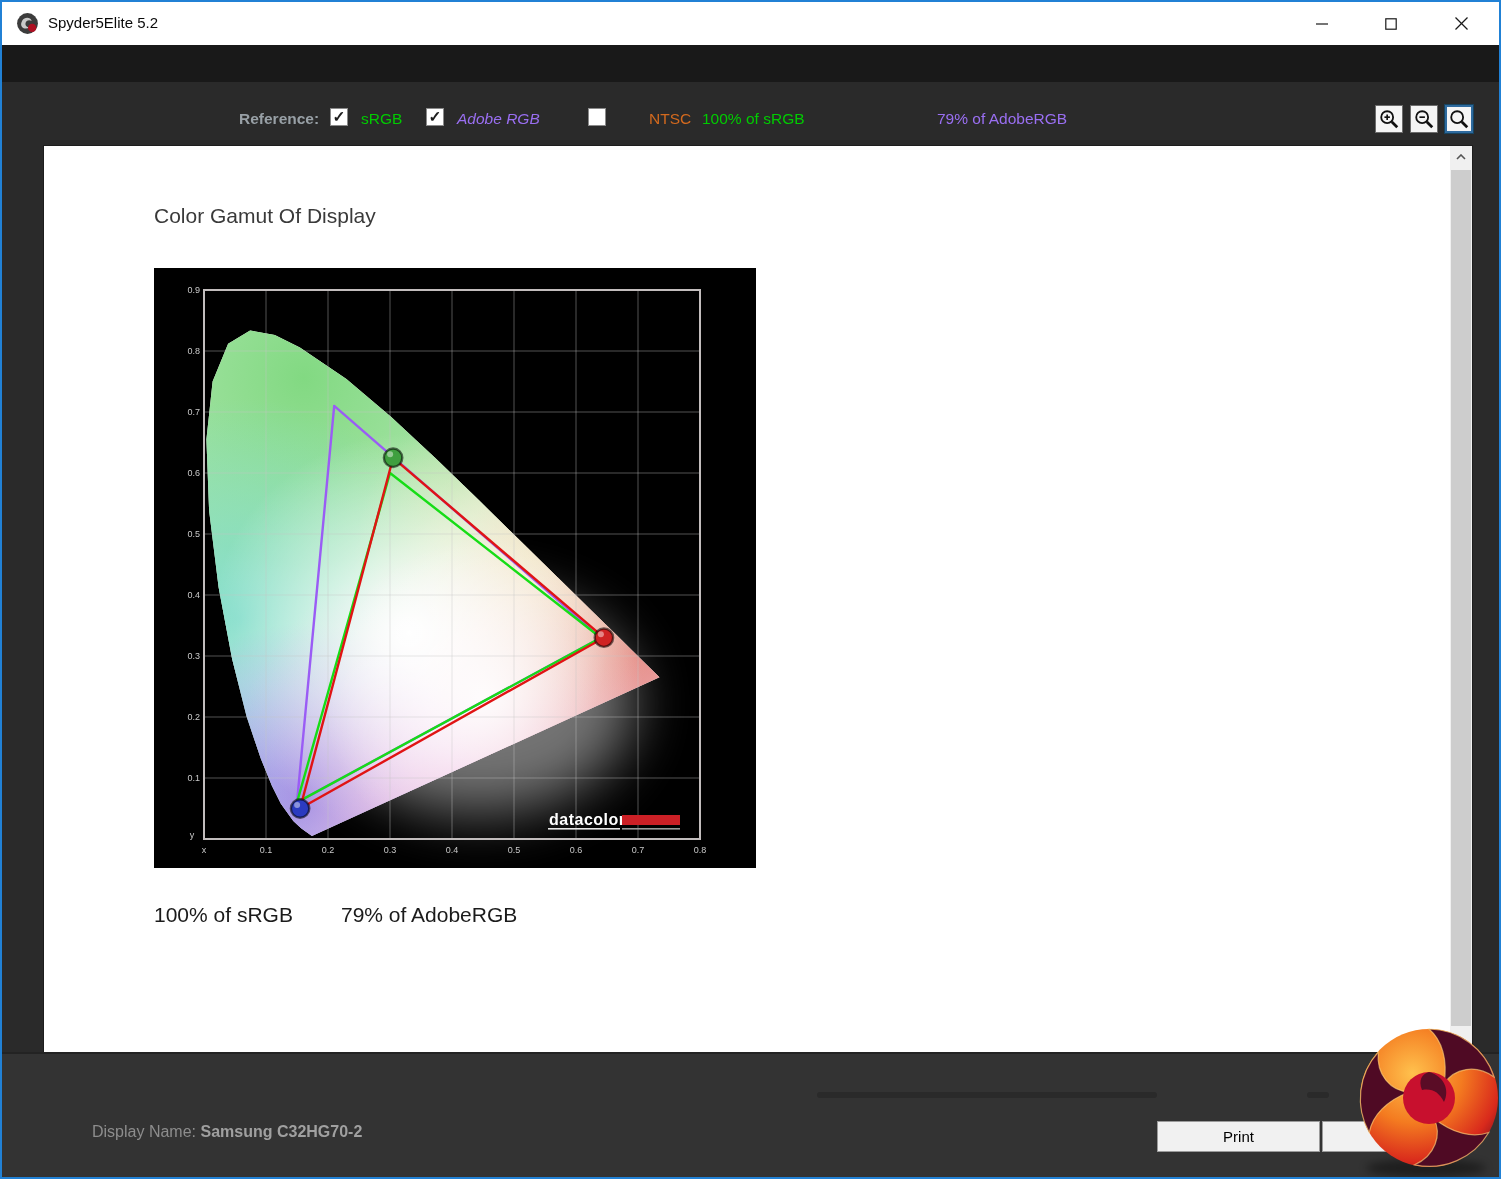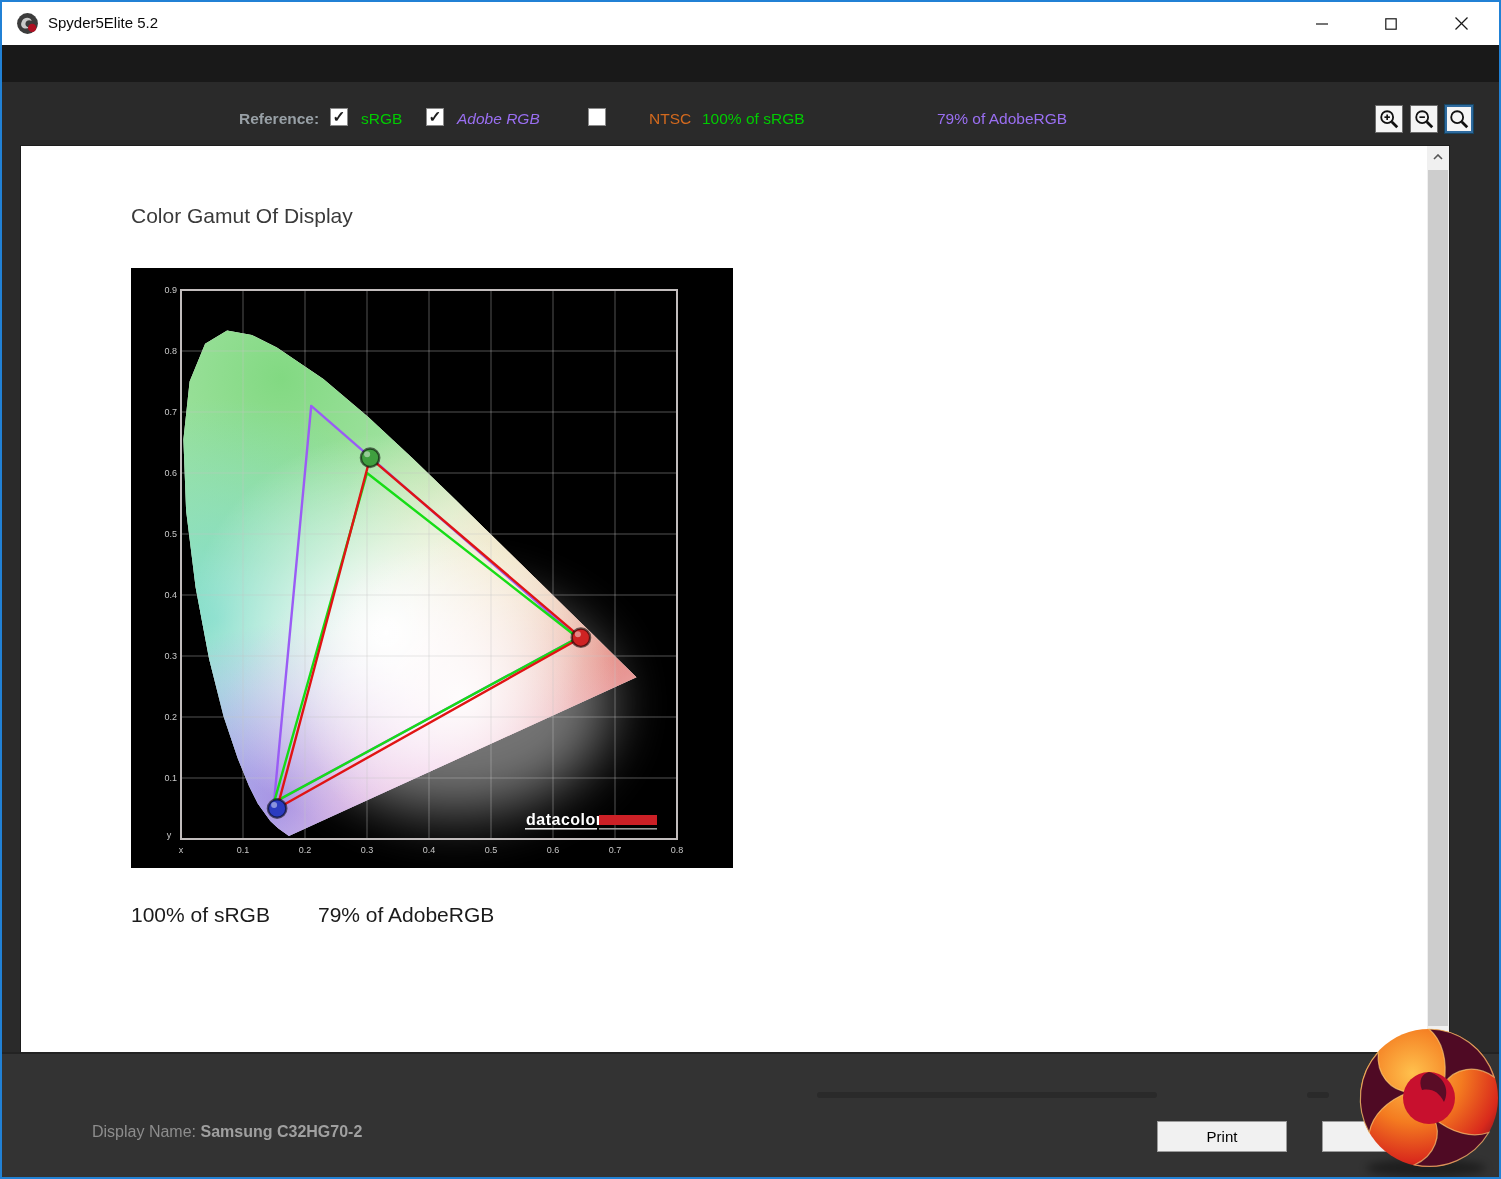--- a/index.html
+++ b/index.html
@@ -32,21 +32,21 @@
   .cbl1 { left:359px; top:13px; } .cbl2 { left:455px; top:13px;font-style:italic; } .cbl3 { left:619px; top:13px;margin-left:28px; }
   .sum1 { left:700px; top:13px; } .sum2 { left:935px; top:13px; }
 
   
   .zoom-bar { position:absolute; left:1366px; top:60px; display:flex; }
   .zbtn { width:28px; height:28px; margin-left:7px; background:#f5f5f5; border:1px solid #6c6c6c;
           display:flex; align-items:center; justify-content:center; }
   .zbtn.selected { border:2px solid #2e6a9e; box-shadow:0 0 0 1px #17435f; }
 
   
-  .panel { position:absolute; left:18px; top:100px; width:1430px; height:950px; background:#ffffff; border:1px solid #1d1d1d; }
+  .panel { position:absolute; left:41px; top:100px; width:1430px; height:950px; background:#ffffff; border:1px solid #1d1d1d; }
   .content-heading { position:absolute; left:110px; top:58px; font-size:21px; color:#3a3a3a; }
   .chart-box { position:absolute; left:110px; top:122px; width:602px; height:600px; background:#000; }
   .chart-box svg { display:block; width:602px; height:600px; }
   .result-line span { position:absolute; font-size:21px; color:#1b1b1b; white-space:nowrap; }
   .res1 { left:110px; top:757px; } .res2 { left:297px; top:757px; }
 
   
   .vscroll { position:absolute; right:0; top:0; width:22px; height:928px; background:#f0f0f0; }
   .vthumb { position:absolute; left:1px; top:24px; width:20px; height:856px; background:#cdcdcd; }
   .sarrow { position:absolute; display:flex; align-items:center; justify-content:center; }
@@ -58,21 +58,21 @@
   .corner { position:absolute; right:0; bottom:0; width:22px; height:22px; background:#f0f0f0; }
 
   
   .bottom-bar { position:absolute; left:0; top:1007px; width:100%; height:125px; background:#333333; border-top:2px solid #232323; }
   .divider-a { position:absolute; left:815px; top:38px; width:340px; height:6px; background:#2a2a2a; border-radius:3px; }
   .divider-b { position:absolute; left:1305px; top:38px; width:22px; height:6px; background:#2a2a2a; border-radius:3px; }
   .display-name { position:absolute; left:90px; top:69px; font-size:16px; color:#8d8d8d; }
   .display-name b { color:#a0a0a0; }
   .btn { position:absolute; top:67px; height:31px; background:#f1f1f1; border:1px solid #9b9b9b; font-size:15px; color:#000;
          display:flex; align-items:center; justify-content:center; font-family:"Liberation Sans",sans-serif; }
-  .print-btn { left:1155px; width:130px; }
+  .print-btn { left:1155px; width:163px; }
   .hidden-btn { left:1320px; width:142px; }
 
   .spyder-logo { position:absolute; left:1352px; top:1020px; width:150px; height:158px; z-index:50; }
 
   
   .tick { fill:#c9c9c9; font-size:9px; font-family:"Liberation Sans",sans-serif; }
   .gridline { stroke:rgba(195,195,195,0.42); stroke-width:1; }
   .frame { fill:none; stroke:#c2bdbd; stroke-width:2; }
   .dc-text { fill:#ffffff; font-size:16px; font-weight:bold; font-family:"Liberation Sans",sans-serif; letter-spacing:0.5px; }
 </style>

